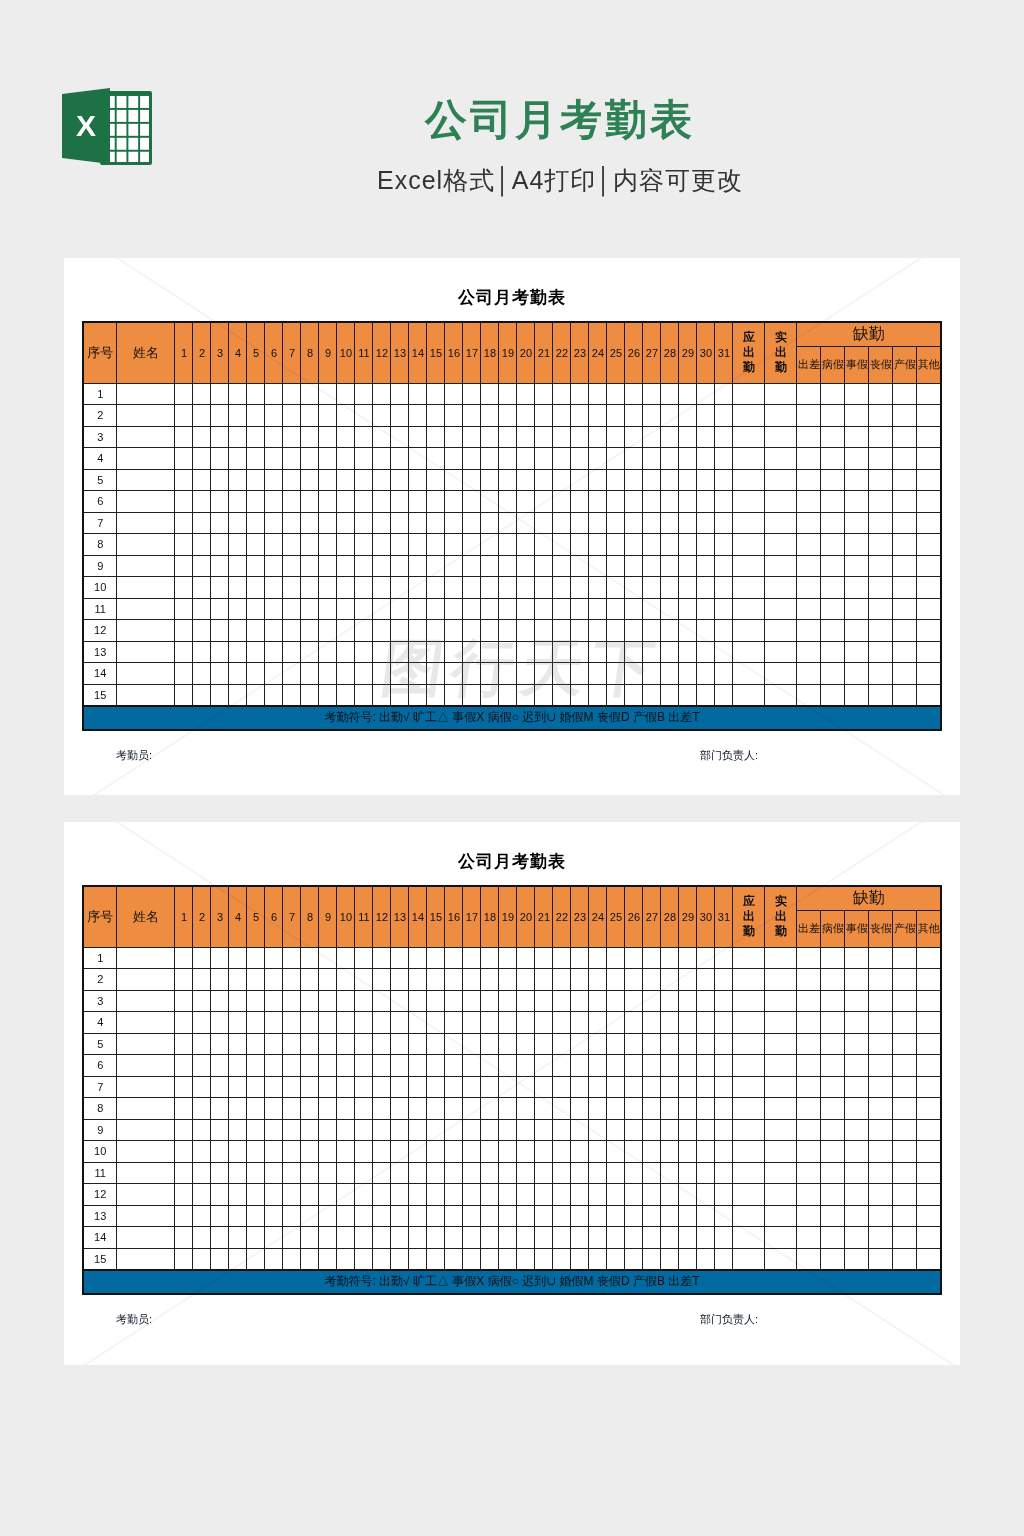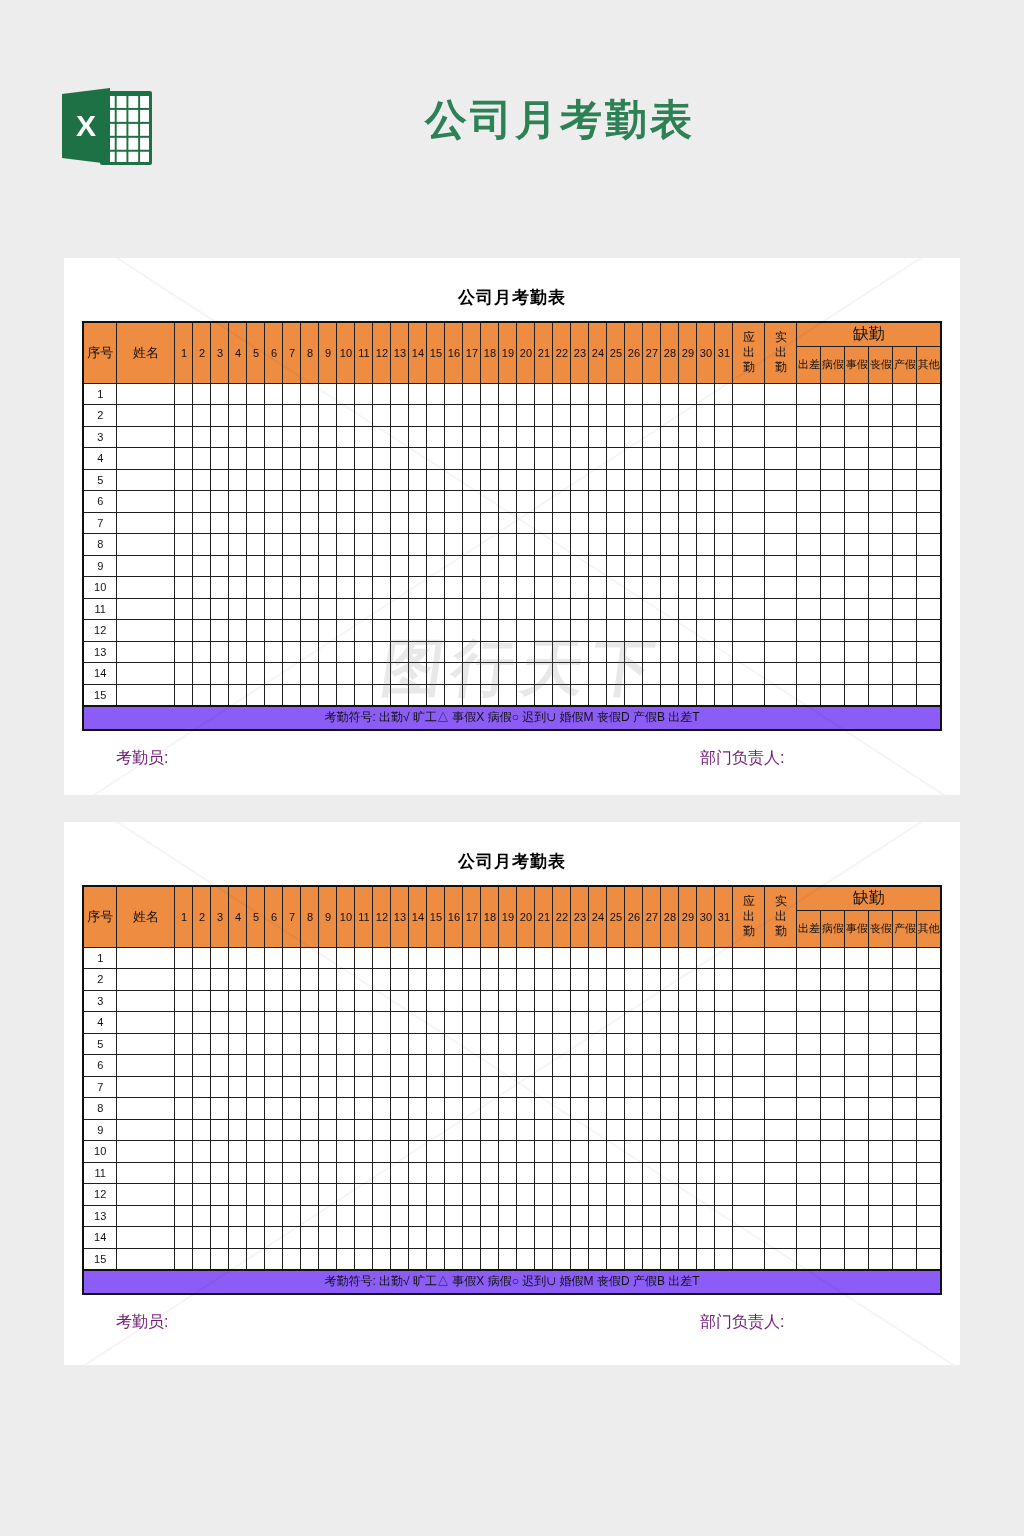--- a/index.html
+++ b/index.html
@@ -69,39 +69,40 @@
     overflow:hidden;color:#111;
   }
   table.att thead th{background:#ee8c42;font-weight:500;}
   tr.hdr1{height:24px;}
   tr.hdr2{height:37px;}
   th.h-index,th.h-name{font-size:13px;}
   th.h-day{font-size:11px;font-weight:400;}
   th.h-group{font-size:16px;font-weight:bold;}
   th.h-sub{font-size:11px;font-weight:400;}
   .vtext{display:inline-block;width:13px;line-height:1.25;word-break:break-all;
-    font-size:12px;font-weight:400;}
+    font-size:12px;font-weight:700;}
   tbody tr{height:21.5px;}
   td.rownum{font-size:11px;}
   td.cell{background:transparent;}
-  tr.legend td{height:22px;font-size:12px;border-top:2px solid #111;background:#8b5cf6;margin-left:8px;}
-  .signs{position:relative;margin-top:17px;height:16px;font-size:16px;color:#701a75;}
+  tr.legend td{height:22px;font-size:12px;border-top:2px solid #111;background:#0369a1;margin-left:8px;}
+  .signs{position:relative;margin-top:17px;height:16px;font-size:11px;color:#0f172a;}
   .sign-recorder{position:absolute;left:52px;}
   .sign-manager{position:absolute;left:636px;}
 </style>
 </head>
 <body>
 
 <div class="header-area">
   <div class="xl-icon">
     <div class="xl-sheet"></div>
     <div class="xl-cover">X</div>
   </div>
   <div class="titles">
     <h1 class="page-title">公司月考勤表</h1>
+    <div class="page-subtitle">Excel格式│A4打印│内容可更改</div>
   </div>
 </div>
 
 <section class="panel panel-1">
   <div class="wm-line"></div>
   <div class="wm-line alt"></div>
   <h2 class="sheet-title">公司月考勤表</h2>
   <div class="table-mount">
       <table class="att">
         <colgroup>

